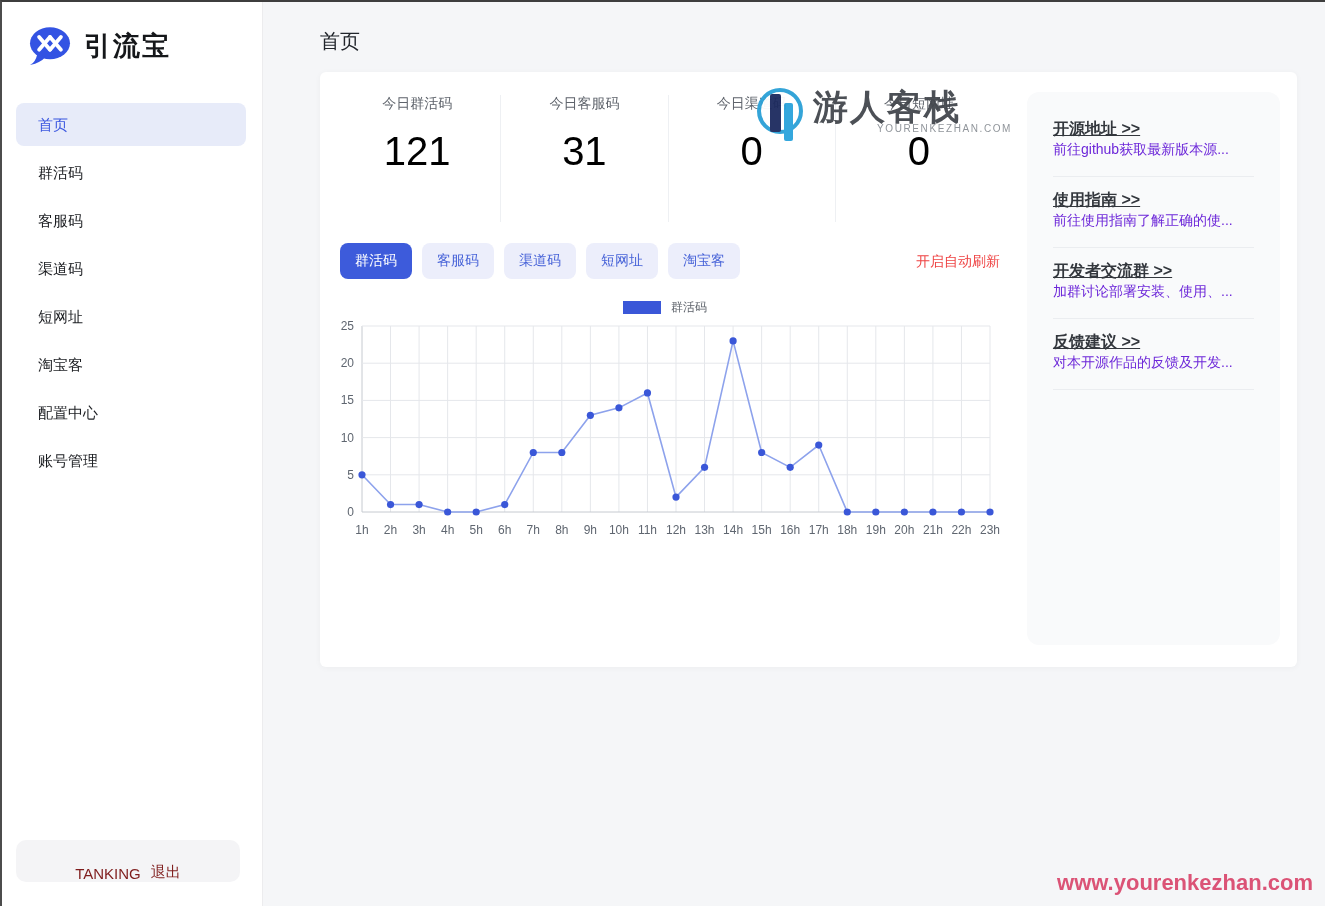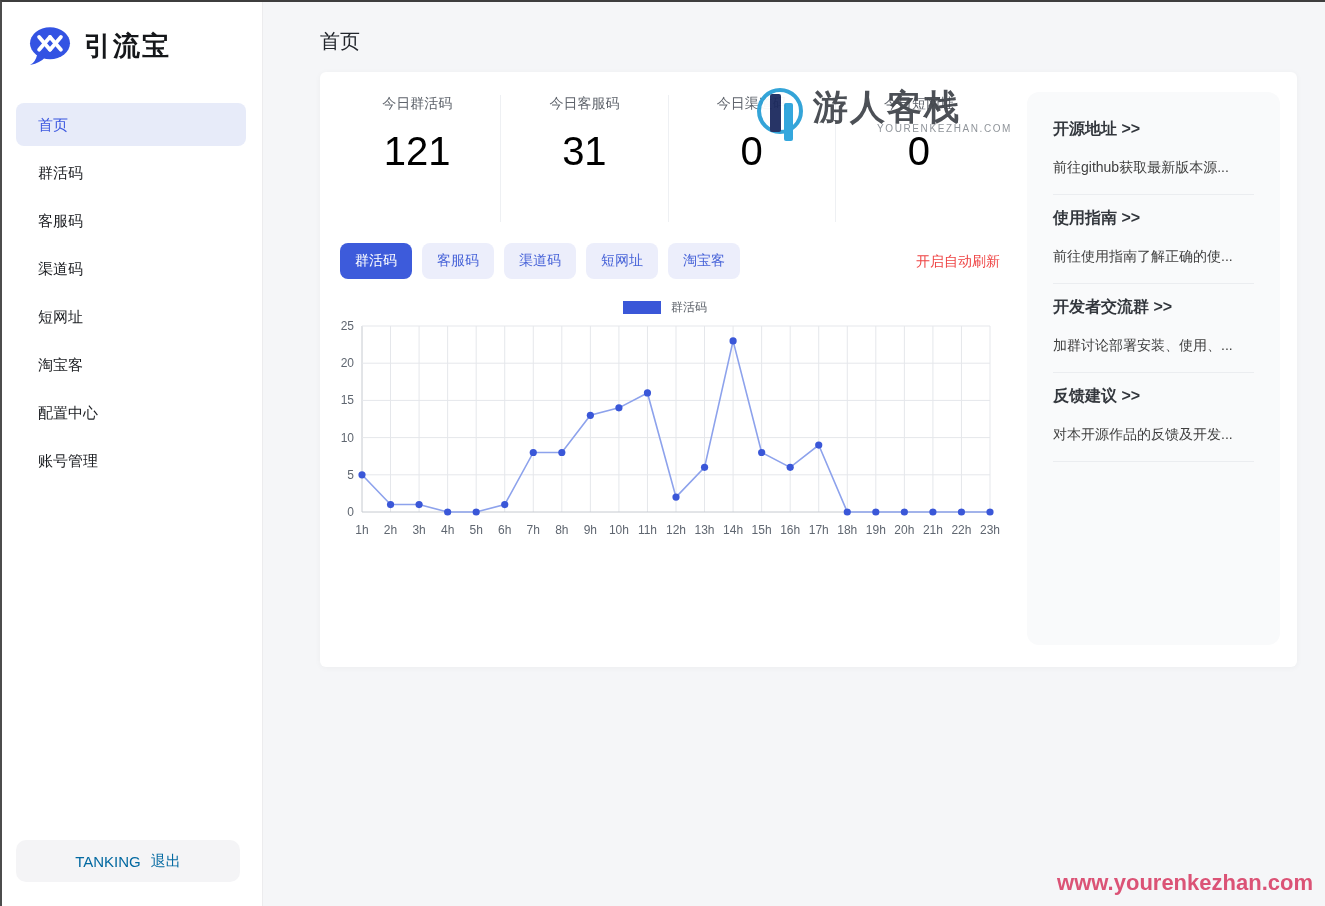--- a/index.html
+++ b/index.html
@@ -12,22 +12,22 @@
   .sidebar { position:absolute; left:0; top:0; width:263px; height:906px; background:#ffffff;
     border-right:1px solid #ececee; z-index:5; }
   .logo-row { position:absolute; left:28px; top:26px; display:flex; align-items:center; gap:12px;font-family:Liberation Mono, monospace; }
   .logo-bubble { width:44px; height:40px; display:inline-block; }
   .app-name { font-size:27px; font-weight:bold; color:#15171a; letter-spacing:2px; }
   .nav { position:absolute; left:16px; right:16px; top:103px; }
   .nav-item { height:43px; line-height:43px; padding-left:22px; margin-bottom:5px;
     font-size:15px; color:#1b1d21; border-radius:8px; cursor:pointer; }
   .nav-item.active { background:#e7ebf9; color:#3c58e0; }
   .logout { position:absolute; left:16px; top:840px; width:224px; height:42px; background:#f4f4f6;
-    border-radius:10px; display:flex; align-items:center; justify-content:center; gap:10px;
-    font-size:15px; color:#0369a1; cursor:pointer; }
+    border-radius:10px; display:flex; align-items:flex-end; justify-content:center; gap:10px;
+    font-size:15px; color:#7f1d1d; cursor:pointer; }
 
   
   .main { position:absolute; left:264px; top:0; right:0; bottom:0; background:#f5f6f8; }
   .page-title { position:absolute; left:56px; top:28px; font-size:20px; color:#21252b; font-weight:500; }
   .card { position:absolute; left:56px; top:72px; width:977px; height:595px; background:#ffffff;
     border-radius:6px; box-shadow:0 1px 6px rgba(0,0,0,.04); }
 
   
   .stats { position:absolute; left:14px; top:23px; width:668px; height:127px; display:flex; }
   .stat { flex:1; text-align:center; }
@@ -47,22 +47,22 @@
     align-items:center; justify-content:center; gap:10px; }
   .legend .swatch { width:38px; height:13px; display:inline-block; }
   .legend .lab { font-size:12px; color:#5f646c; }
   #chart { position:absolute; left:10px; top:246px; width:670px; height:225px; }
   #chart text { font-family:"Liberation Sans", sans-serif; font-size:12px; fill:#5f6670; }
 
   
   .info-panel { position:absolute; left:707px; top:20px; width:253px; height:553px;
     background:#f9fafb; border-radius:12px; padding:14px 26px 0 26px; }
   .info-item { padding:13px 0 17px 0; border-bottom:1px solid #ebedf0; cursor:pointer; }
-  .info-title { font-size:16px; font-weight:bold; color:#33373d; }
-  .info-desc { margin-top:19px; font-size:14px; color:#404040;
+  .info-title { font-size:16px; font-weight:bold; color:#33373d;text-decoration:underline; }
+  .info-desc { margin-top:1px; font-size:14px; color:#6d28d9;
     white-space:nowrap; overflow:hidden; }
 
   
   .wm-center { position:absolute; left:757px; top:88px; display:flex; align-items:flex-start;
     gap:8px; z-index:50; opacity:.95; pointer-events:none; }
   .wm-logo { position:relative; width:48px; height:48px; }
   .wm-ring { position:absolute; left:0; top:0; width:46px; height:46px; border-radius:50%;
     border:4px solid #2aa0d6; background:#ffffff; }
   .wm-bar1 { position:absolute; left:13px; top:6px; width:11px; height:38px; background:#1c2a5e; border-radius:2px; }
   .wm-bar2 { position:absolute; left:27px; top:15px; width:9px; height:38px; background:#2aa3dc; border-radius:2px; }

